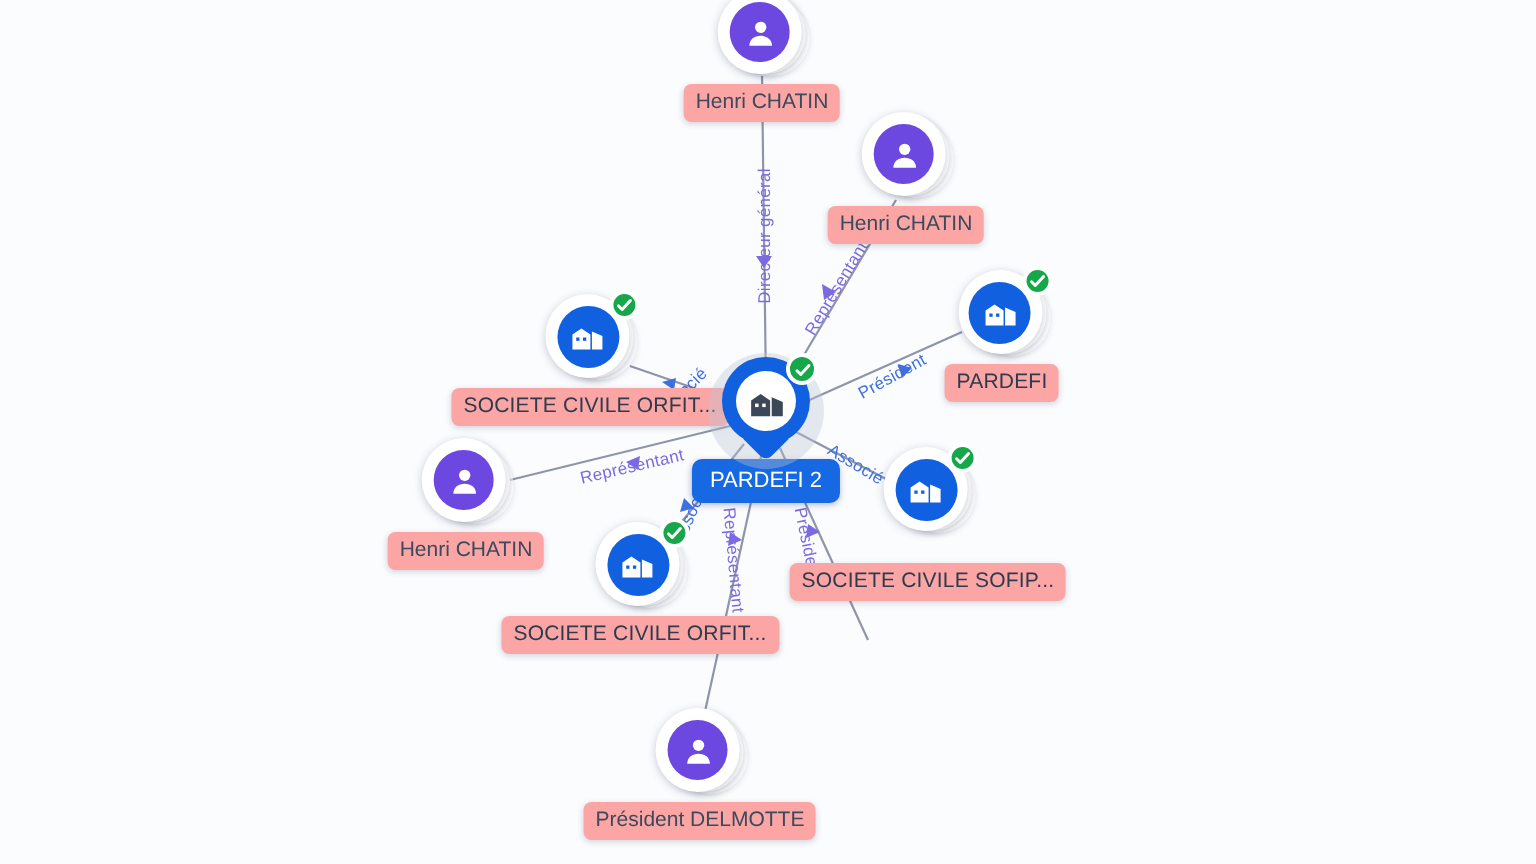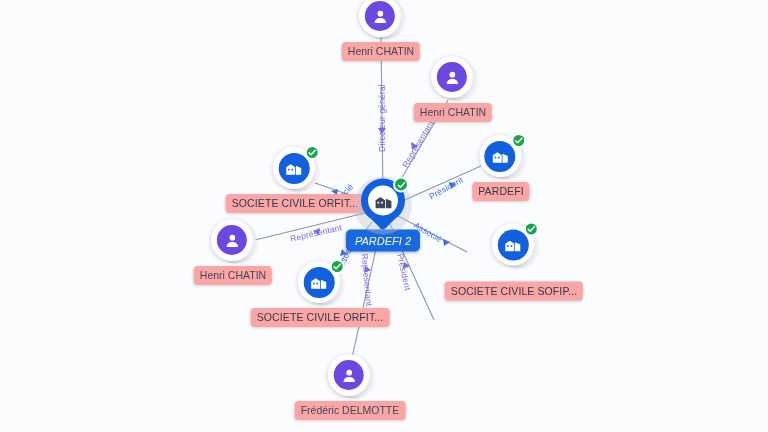--- a/index.html
+++ b/index.html
@@ -168,21 +168,20 @@
     margin-top: -5px;
     background: #1668e3;
     color: #ffffff;
     font-size: 11px;
     line-height: 14px;
     padding: 4px 9px;
     border-radius: 5px;
     white-space: nowrap;
     box-shadow: 0 1px 3px rgba(20,40,90,.3);
     font-weight: 400;
-    font-style: italic;
   }
 
   
   .elabel {
     position: absolute;
     font-size: 8.5px;
     line-height: 10px;
     white-space: nowrap;
     transform-origin: 50% 50%;
     letter-spacing: .15px;
@@ -283,21 +282,21 @@
       </div>
       <div class="check">
         <svg viewBox="0 0 24 24" fill="none" stroke="#fff" stroke-width="4" stroke-linecap="round" stroke-linejoin="round">
             <path d="M4 13l5 5L20 6"></path>
           </svg>
       </div>
     </div>
     <div class="nlabel company">PARDEFI</div>
   </div>
 
-  <div class="node" style="left:514px; top:262px;gap:11px;">
+  <div class="node" style="left:464px; top:262px;gap:11px;">
     <div class="stack">
       <div class="sheet s3"></div>
         <div class="sheet s2"></div>
       <div class="company-ring">
         <div class="company-disc">
           <svg viewBox="0 0 24 24" fill="#fff">
               <path d="M2 21V11l6-4 6 4v10zM15 21V9l7 3v9z"></path>
               <rect x="4.5" y="13" width="2.2" height="2.2" fill="#1160e0"></rect>
               <rect x="9" y="13" width="2.2" height="2.2" fill="#1160e0"></rect>
             </svg>
@@ -319,21 +318,21 @@
         <div class="sheet s2"></div>
       <div class="person-ring">
         <div class="person-disc">
           <svg viewBox="0 0 24 24" fill="#fff">
               <circle cx="12" cy="8" r="4"></circle>
               <path d="M4 21c0-4.4 3.6-7 8-7s8 2.6 8 7z"></path>
             </svg>
         </div>
       </div>
     </div>
-    <div class="nlabel">Frédéric DELMOTTE</div>
+    <div class="nlabel">Président DELMOTTE</div>
   </div>
 
   <div class="node" style="left:320px; top:294px;">
     <div class="stack">
       <div class="sheet s3"></div>
         <div class="sheet s2"></div>
       <div class="company-ring">
         <div class="company-disc">
           <svg viewBox="0 0 24 24" fill="#fff">
               <path d="M2 21V11l6-4 6 4v10zM15 21V9l7 3v9z"></path>

